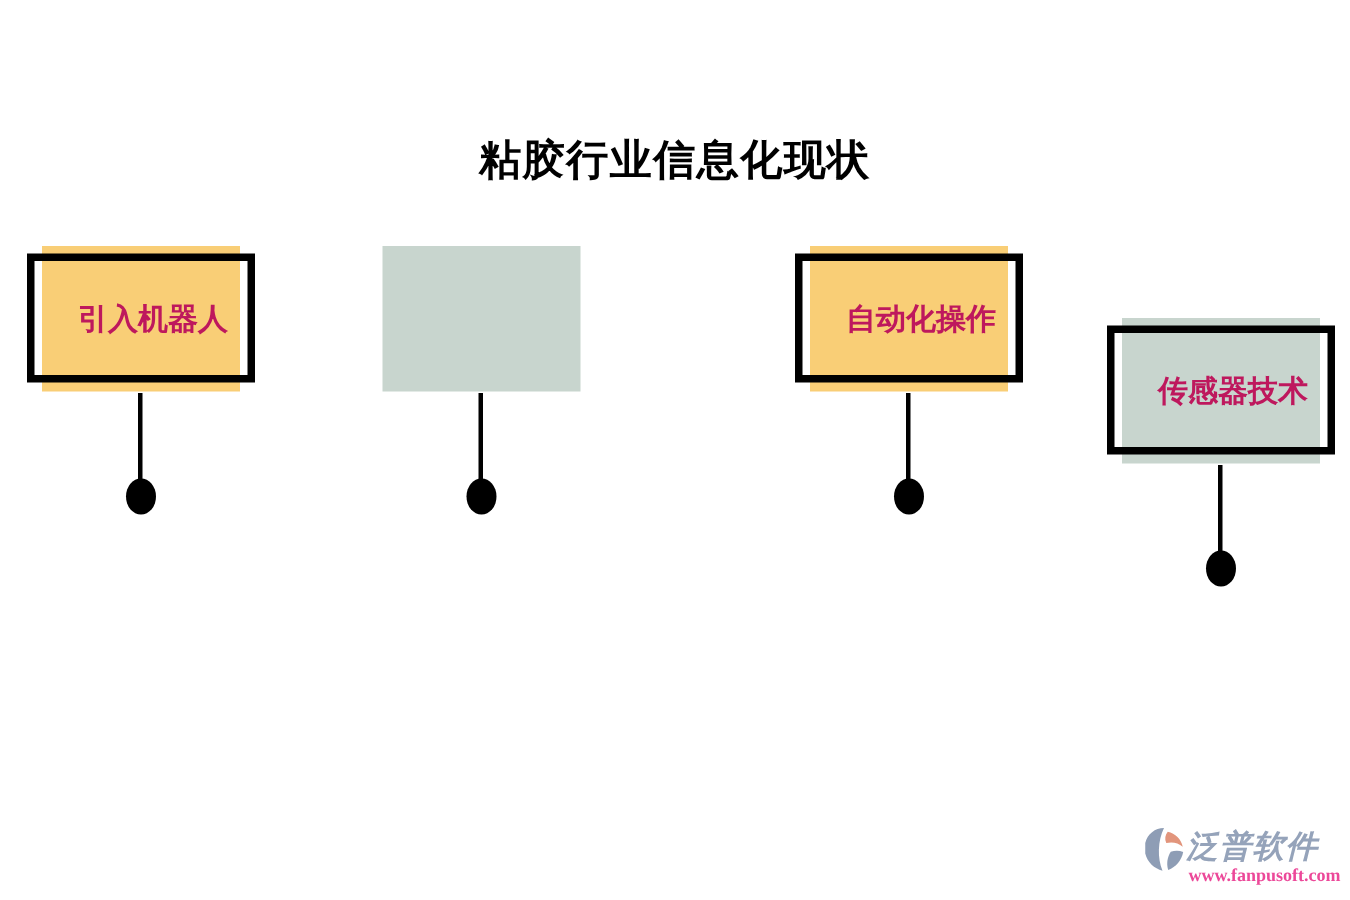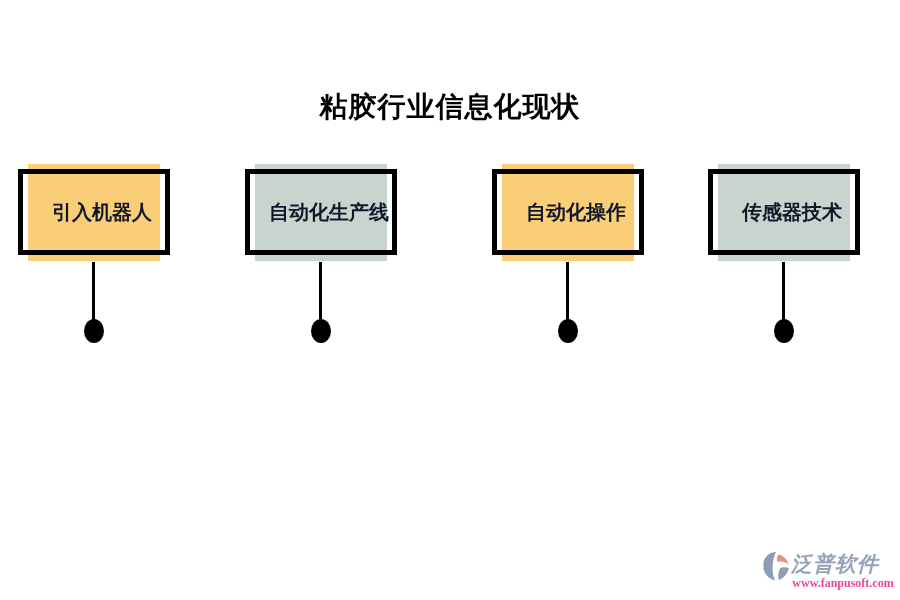--- a/index.html
+++ b/index.html
@@ -13,31 +13,31 @@
   .diagram-title{
     position:absolute;left:0;top:88px;width:900px;
     text-align:center;font-size:28px;font-weight:bold;color:#000;
     letter-spacing:1px;
   }
 
   
   .node{position:absolute;top:169px;width:152px;height:186px;}
   .node.pos1{left:18px;}
   .node.pos2{left:245px;}
-  .node.pos3{left:492px;}
-  .node.pos4{left:708px;}
+  .node.pos3{left:530px;}
+  .node.pos4{left:738px;margin-top:48px;}
 
   .node .fill-layer{
     position:absolute;left:10px;top:-5px;width:132px;height:97px;
   }
   .node .frame{
     position:absolute;left:0;top:0;width:152px;height:86px;
     box-sizing:border-box;border:5px solid #000;
     display:flex;align-items:center;justify-content:center;
-    font-size:20px;font-weight:bold;color:#0f172a;white-space:nowrap;padding-left:16px;
+    font-size:20px;font-weight:bold;color:#be185d;white-space:nowrap;padding-left:16px;
   }
   .node .connector{
     position:absolute;left:74px;top:93px;width:3px;height:58px;
     background:#000;
   }
   .node .dot{
     position:absolute;left:66px;top:150px;width:20px;height:24px;
     background:#000;border-radius:50%;
   }
 
@@ -65,23 +65,20 @@
     <div class="fill-layer" style="background-color: rgb(249, 206, 118);"></div>
     <div class="frame">
       <span>引入机器人</span>
     </div>
     <div class="connector"></div>
     <div class="dot"></div>
   </div>
 
   <div class="node pos2">
     <div class="fill-layer" style="background-color: rgb(200, 213, 206);"></div>
-    <div class="frame">
-      <span>自动化生产线</span>
-    </div>
     <div class="connector"></div>
     <div class="dot"></div>
   </div>
 
   <div class="node pos3">
     <div class="fill-layer" style="background-color: rgb(249, 206, 118);"></div>
     <div class="frame">
       <span>自动化操作</span>
     </div>
     <div class="connector"></div>

